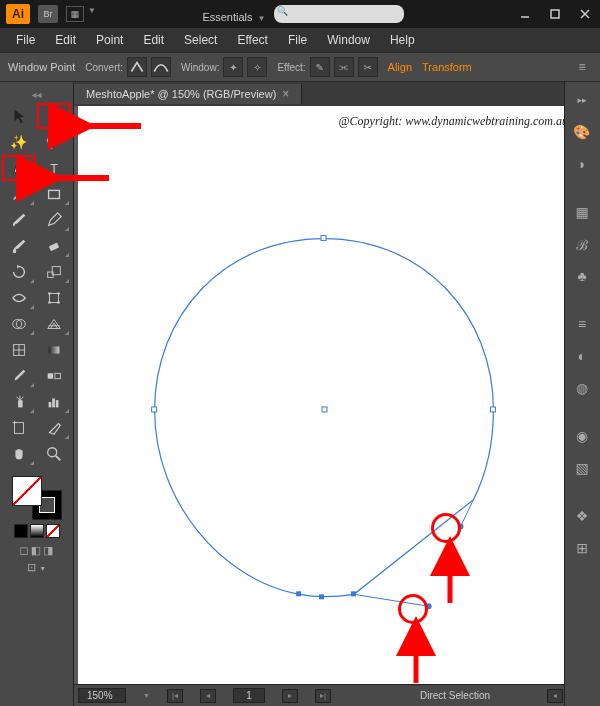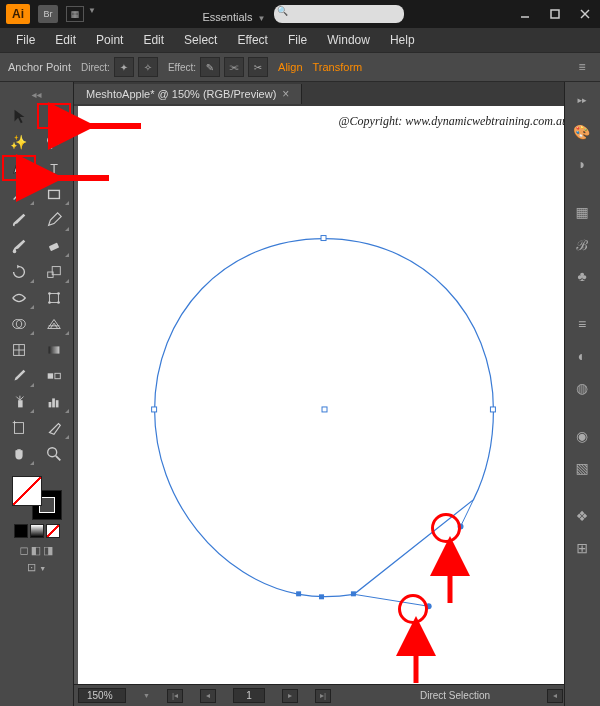--- a/index.html
+++ b/index.html
@@ -106,23 +106,36 @@
   <div class="menu-item">Point</div>
   <div class="menu-item">Edit</div>
   <div class="menu-item">Select</div>
   <div class="menu-item">Effect</div>
   <div class="menu-item">File</div>
   <div class="menu-item">Window</div>
   <div class="menu-item">Help</div>
 </div>
 
 <div class="control-bar">
-  <span class="cb-label">Anchor Point</span>
+  <span class="cb-label">Window Point</span>
   <div class="cb-group">
-    <span>Direct:</span>
+    <span>Convert:</span>
+    <div class="cb-btn">
+        <svg viewBox="0 0 16 16">
+          <polyline points="3,12 8,4 13,12" fill="none" stroke="#ccc" stroke-width="1.5"></polyline>
+        </svg>
+      </div>
+    <div class="cb-btn">
+        <svg viewBox="0 0 16 16">
+          <path d="M2 12 Q8 0 14 12" fill="none" stroke="#ccc" stroke-width="1.5"></path>
+        </svg>
+      </div>
+  </div>
+  <div class="cb-group">
+    <span>Window:</span>
     <div class="cb-btn">✦</div>
     <div class="cb-btn">✧</div>
   </div>
   <div class="cb-group">
     <span>Effect:</span>
     <div class="cb-btn">✎</div>
     <div class="cb-btn">⫘</div>
     <div class="cb-btn">✂</div>
   </div>
   <span class="cb-link">Align</span>

